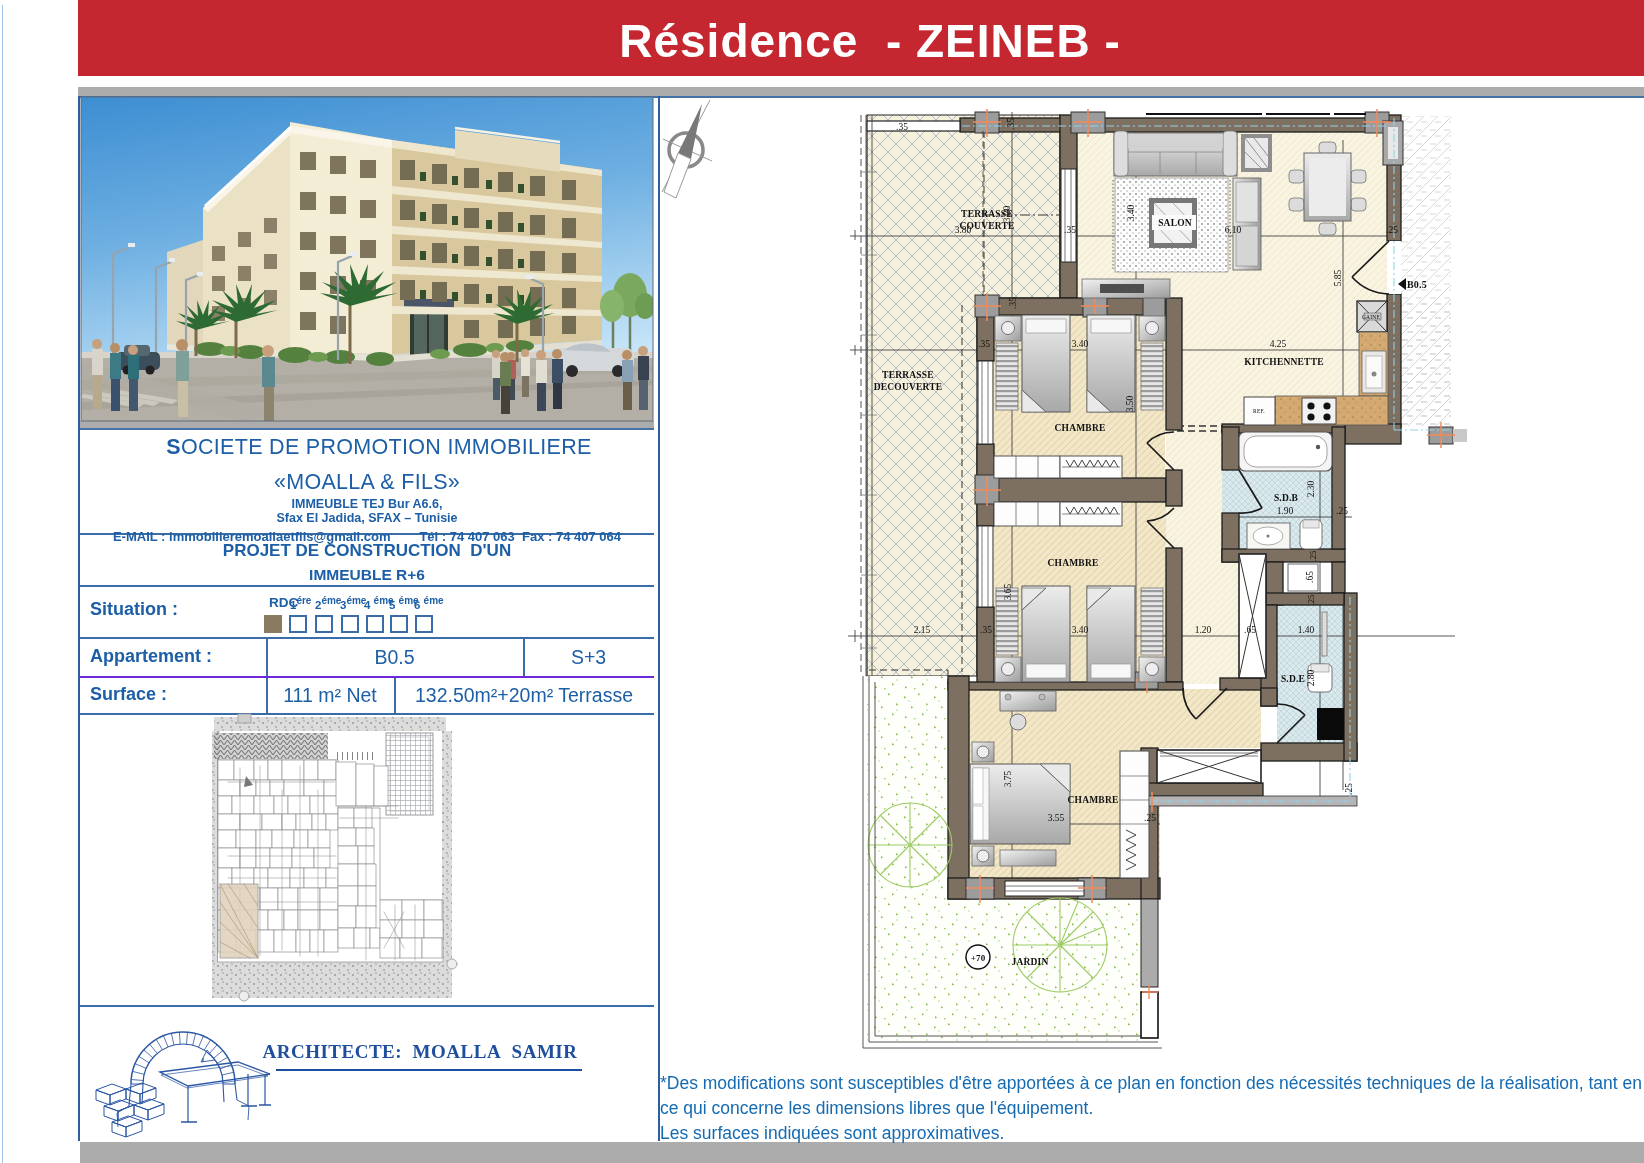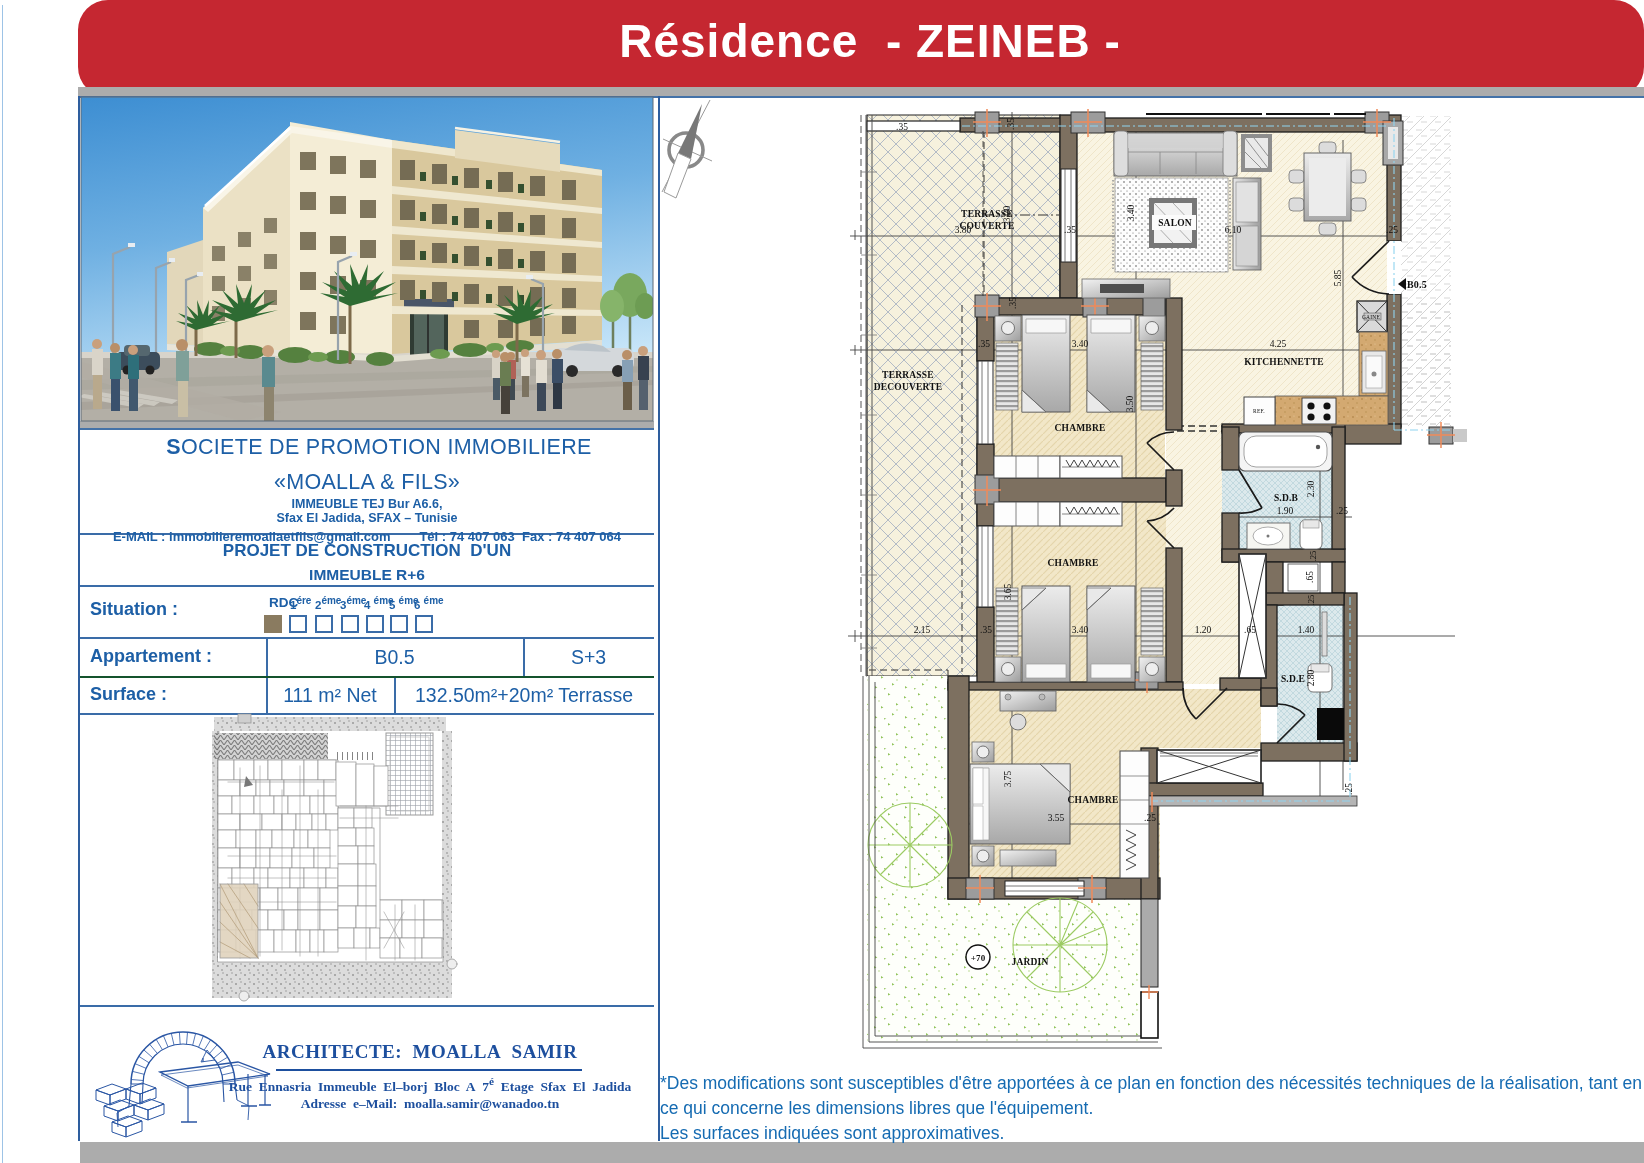--- a/index.html
+++ b/index.html
@@ -1,36 +1,36 @@
 <!DOCTYPE html>
 <html><head>
 <meta charset="utf-8">
 <style>
 html,body{margin:0;padding:0;}
 body{width:1644px;height:1163px;font-family:"Liberation Sans",sans-serif;}
 .page{position:absolute;top:0;left:0;width:1644px;height:1163px;background:#fff;overflow:hidden;}
 .abs{position:absolute;}
 .blue{color:#1d5fa6;}
-.hdr{left:78px;top:0;width:1566px;height:97px;background:#c52731;border-radius:30px;}
+.hdr{left:78px;top:0;width:1566px;height:76px;background:#c52731;}
 .hdr .t{position:absolute;left:0;top:14px;width:1060px;text-align:center;color:#fff;font-weight:bold;font-size:46px;letter-spacing:1px;}
 .gstrip{left:78px;top:87px;width:1566px;height:9px;background:#acacac;border-bottom:2px solid #4472a8;}
 .leftline{left:2px;top:5px;width:1px;height:1158px;background:#9dc3e6;}
 .lcol{left:78px;top:96px;width:578px;height:1045px;border-left:2px solid #2e5e9e;border-right:2px solid #2e5e9e;}
 .pgray{left:80px;top:421px;width:574px;height:7px;background:#acacac;border-bottom:2px solid #4472a8;}
 .soc{left:80px;top:430px;width:574px;height:103px;border-bottom:2px solid #3a6ca8;text-align:center;}
 .soc .l1{font-size:21.5px;margin-top:5px;letter-spacing:0.3px;padding-left:24px;}
 .soc .l2{font-size:21.5px;letter-spacing:0.3px;margin-top:10px;}
 .soc .l3{font-size:12.5px;font-weight:bold;line-height:13.5px;margin-top:3px;}
 .soc .l5{font-size:13px;font-weight:bold;margin-top:4px;}
 .proj{left:80px;top:535px;width:574px;height:50px;border-bottom:2px solid #3a6ca8;text-align:center;font-weight:bold;}
 .proj .p1{font-size:17px;margin-top:6px;}
 .proj .p2{font-size:15.5px;margin-top:5px;}
 .situ{left:80px;top:587px;width:574px;height:50px;border-bottom:2px solid #3a6ca8;}
 .lab{font-weight:bold;font-size:18px;}
-.aprow{left:80px;top:639px;width:574px;height:37px;border-bottom:2px solid #14532d;}
+.aprow{left:80px;top:639px;width:574px;height:37px;border-bottom:2px solid #6d28d9;}
 .surow{left:80px;top:678px;width:574px;height:35px;border-bottom:2px solid #3a6ca8;}
 .vline{position:absolute;top:0;width:2px;height:100%;background:#3a6ca8;}
 .cell{position:absolute;top:0;height:100%;display:flex;align-items:center;justify-content:center;font-size:19.5px;}
 .arch{left:80px;top:1005px;width:574px;height:135px;border-top:2px solid #3a6ca8;border-bottom:2px solid #2e5e9e;}
 .arch .a1{position:absolute;left:120px;top:34px;width:440px;text-align:center;font-family:"Liberation Serif",serif;font-weight:bold;font-size:19px;color:#1d4f9e;letter-spacing:0.5px;}
 .arch .aline{position:absolute;left:196px;top:62px;width:306px;height:2px;background:#1d4f9e;}
 .arch .a2{position:absolute;left:100px;top:66px;width:500px;text-align:center;font-family:"Liberation Serif",serif;font-weight:bold;font-size:13.5px;color:#1d4f9e;line-height:17px;}
 .gbot{left:80px;top:1142px;width:1564px;height:21px;background:#acacac;}
 .disc{left:660px;top:1071px;width:984px;font-size:17.5px;color:#156bb2;line-height:25px;white-space:nowrap;}
 .fcb{position:absolute;top:615px;width:14px;height:14px;border:2px solid #3a6ca8;background:#fff;}
@@ -91,21 +91,20 @@
     <div class="lab blue" style="position:absolute;left:10px;top:6px;">Surface :</div>
     <div class="vline" style="left:186px;"></div>
     <div class="vline" style="left:314px;"></div>
     <div class="cell blue" style="left:186px;width:128px;">111 m² Net</div>
     <div class="cell blue" style="left:314px;width:260px;">132.50m²+20m² Terrasse</div>
   </div>
 
   <div class="abs arch">
     <div class="a1">ARCHITECTE:&nbsp; MOALLA&nbsp; SAMIR</div>
     <div class="aline"></div>
-    <div class="a2">Rue&nbsp; Ennasria&nbsp; Immeuble&nbsp; El–borj&nbsp; Bloc&nbsp; A&nbsp; 7<sup>é</sup>&nbsp; Etage&nbsp; Sfax&nbsp; El&nbsp; Jadida<br>Adresse&nbsp; e–Mail:&nbsp; moalla.samir@wanadoo.tn</div>
   </div>
 
   <div class="abs gbot"></div>
 
   <div class="abs disc">*Des modifications sont susceptibles d'être apportées à ce plan en fonction des nécessités techniques de la réalisation, tant en<br>ce qui concerne les dimensions libres que l'équipement.<br>Les surfaces indiquées sont approximatives.</div>
 
   <svg class="abs" style="left:0;top:0;" width="1644" height="1163" viewBox="0 0 1644 1163">
   <defs>
     <linearGradient id="sky" x1="0" y1="0" x2="0" y2="1">
       <stop offset="0" stop-color="#3f8fd4"></stop>

